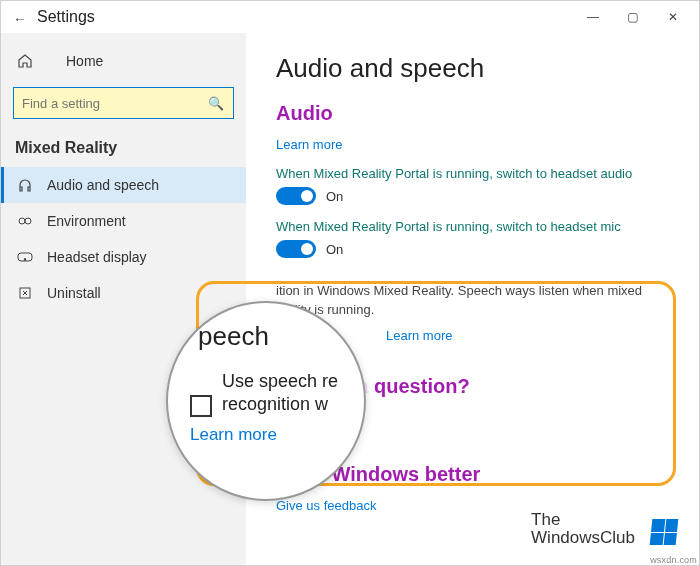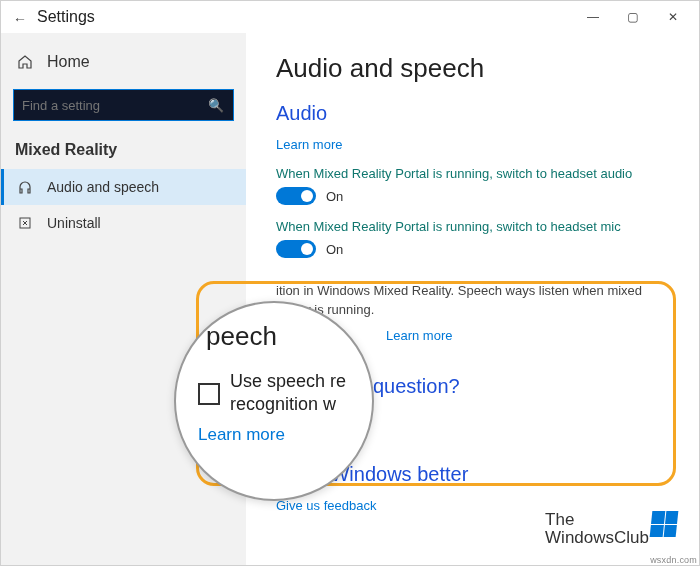--- a/index.html
+++ b/index.html
@@ -8,52 +8,52 @@
   .titlebar { height: 32px; display: flex; align-items: center; padding: 0 6px; color: #222; font-size: 12px; }
   .titlebar .back { margin: 0 10px 0 6px; font-size: 14px; color: #444; }
   .titlebar .title { font-size: 16px; }
   .titlebar .spacer { flex: 1; }
   .winbtn { width: 40px; text-align: center; font-size: 12px; color: #444; }
   
   .main { display: flex; height: calc(100% - 32px); }
   .sidebar { width: 245px; background: #f2f2f2; padding: 12px 0 0 0; }
   .content { flex: 1; padding: 20px 30px 0 30px; color: #333; position: relative; overflow: hidden; }
   
-  .nav-home { display: flex; align-items: center; padding: 8px 14px; font-size: 16px; color: #333; }
+  .nav-home { display: flex; align-items: center; padding: 8px 14px; font-size: 14px; color: #333; gap: 19px; }
   .nav-home .icon { width: 20px; margin-right: 12px; display:flex; align-items:center; justify-content:center; }
   
-  .search { margin: 10px 12px 14px 12px; border: 1px solid #0078d7; height: 32px; display: flex; align-items: center; padding: 0 8px; background: #0f172a; }
+  .search { margin: 10px 12px 14px 12px; border: 1px solid #0078d7; height: 32px; display: flex; align-items: center; padding: 0 8px; background: #fef9c3; }
   .search input { border: none; outline: none; flex: 1; font-size: 13px; color: #666; background: transparent; }
   .search .sicon { color: #888; font-size: 13px; }
   
   .cat-title { font-size: 16px; font-weight: 600; color: #333; padding: 6px 14px 10px 14px; }
   .sitem { display: flex; align-items: center; padding: 10px 14px; font-size: 14px; color: #333; cursor: pointer; }
   .sitem .icon { width: 20px; margin-right: 12px; display:flex; align-items:center; justify-content:center; color:#444; }
   .sitem.active { background: #d8eaf8; border-left: 3px solid #0078d7; padding-left: 11px; }
   
   h1 { font-size: 26px; font-weight: 400; margin-bottom: 18px; color: #222; }
-  h2 { font-size: 20px; font-weight: 400; margin: 6px 0 10px 0; color: #1d4ed8; }
+  h2 { font-size: 20px; font-weight: 700; margin: 6px 0 10px 0; color: #a21caf; }
   .desc { font-size: 13px; color: #444; line-height: 1.45; margin-bottom: 6px; max-width: 380px; }
   .link { font-size: 13px; color: #0078d7; cursor: pointer; display: inline-block; margin-bottom: 14px; }
   .setting-label { font-size: 13px; color: #0f766e; margin-bottom: 6px; }
   .toggle-row { display: flex; align-items: center; margin-bottom: 14px; }
   .toggle { width: 40px; height: 18px; border-radius: 10px; background: #0078d7; position: relative; margin-right: 10px; }
   .toggle::after { content:""; width: 12px; height: 12px; border-radius: 50%; background: #fff; position: absolute; right: 3px; top: 3px; }
   .toggle-text { font-size: 13px; text-align: center; }
   
   .highlight-box { position: absolute; left: 195px; top: 280px; width: 480px; height: 205px; border: 3px solid #f5a623; border-radius: 18px; pointer-events: none; z-index: 5; }
   
-  .magnifier { position: absolute; left: 173px; top: 300px; width: 200px; height: 200px; border-radius: 50%; border: 2px solid #999; background: #fff; z-index: 10; box-shadow: 0 2px 8px rgba(0,0,0,0.15); overflow: hidden; padding: 18px 18px 0 22px; }
+  .magnifier { position: absolute; left: 165px; top: 300px; width: 200px; height: 200px; border-radius: 50%; border: 2px solid #999; background: #fff; z-index: 10; box-shadow: 0 2px 8px rgba(0,0,0,0.15); overflow: hidden; padding: 18px 18px 0 22px; }
   .mag-h { font-size: 26px; font-weight: 400; color: #222; margin-bottom: 18px; margin-left: 8px; }
-  .mag-row { display: flex; align-items: center; }
+  .mag-row { display: flex; align-items: flex-end; }
   .mag-check { width: 22px; height: 22px; border: 2px solid #333; margin-right: 10px; flex-shrink: 0; margin-top: 2px; }
   .mag-text { font-size: 18px; color: #222; line-height: 1.3; }
   .mag-link { font-size: 17px; color: #0078d7; margin-top: 8px; margin-left: 0; }
   
-  .wm-logo { position: absolute; right: 22px; bottom: 18px; font-size: 17px; color: #333; line-height: 1.05; display:flex; gap:2px; }
+  .wm-logo { position: absolute; right: 22px; bottom: 18px; font-size: 17px; color: #333; line-height: 1.05; display:flex; align-items:flex-end; gap:16px; }
   .wm-logo .sq { display:grid; grid-template-columns: 1fr 1fr; grid-template-rows: 1fr 1fr; gap:1px; width:26px; height:26px; transform: skewX(-6deg); margin-bottom:2px;}
   .wm-logo .sq div { background:#0078d7; }
   
   .src-tag { position:absolute; right:2px; bottom:0; font-size:9px; color:#888; letter-spacing:.2px; z-index:20;}
 </style>
 </head>
 <body>
 
 <div class="titlebar">
   <span class="back">←</span>
@@ -80,20 +80,38 @@
     </div>
     <div class="cat-title">Mixed Reality</div>
 
     <div class="sitem active">
       <span class="icon">
         <svg width="16" height="16" viewBox="0 0 16 16">
             <path d="M3 10 V8 a5 5 0 0 1 10 0 V10 M3 10 h2 v4 H3 z M11 10 h2 v4 h-2 z" fill="none" stroke="#444" stroke-width="1.2"></path>
           </svg>
       </span>
       <span>Audio and speech</span>
+    </div>
+    <div class="sitem">
+      <span class="icon">
+        <svg width="16" height="16" viewBox="0 0 16 16">
+            <circle cx="5" cy="8" r="3" fill="none" stroke="#444"></circle>
+            <circle cx="11" cy="8" r="3" fill="none" stroke="#444"></circle>
+          </svg>
+      </span>
+      <span>Environment</span>
+    </div>
+    <div class="sitem">
+      <span class="icon">
+        <svg width="16" height="14" viewBox="0 0 16 14">
+            <rect x="1" y="3" width="14" height="8" rx="3" fill="none" stroke="#444"></rect>
+            <path d="M7 11 L8 8 L9 11" fill="none" stroke="#444"></path>
+          </svg>
+      </span>
+      <span>Headset display</span>
     </div>
     <div class="sitem">
       <span class="icon">
         <svg width="16" height="16" viewBox="0 0 16 16">
             <rect x="3" y="3" width="10" height="10" fill="none" stroke="#444"></rect>
             <path d="M6 6 L10 10 M10 6 L6 10" stroke="#444"></path>
           </svg>
       </span>
       <span>Uninstall</span>
     </div>

